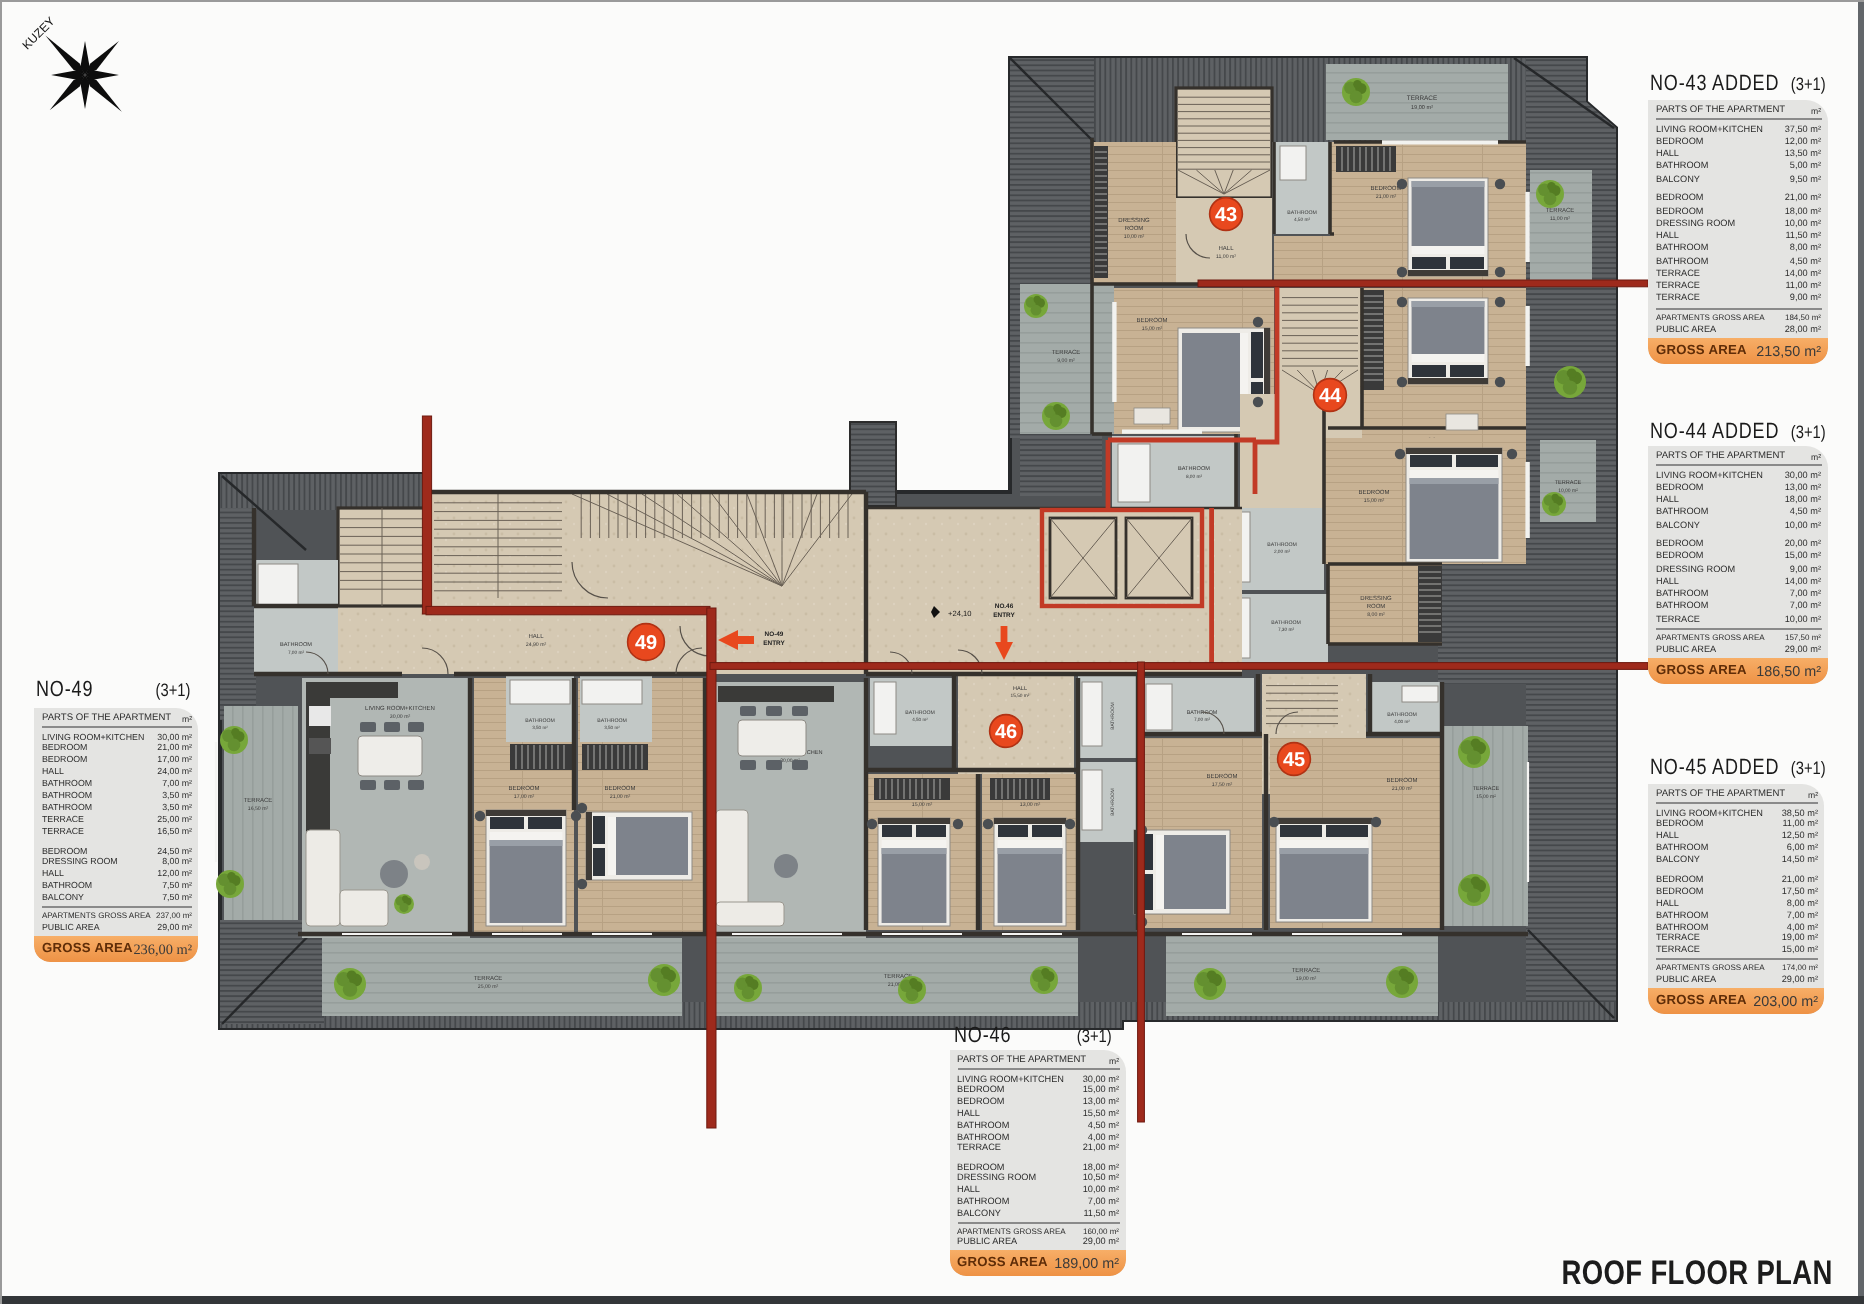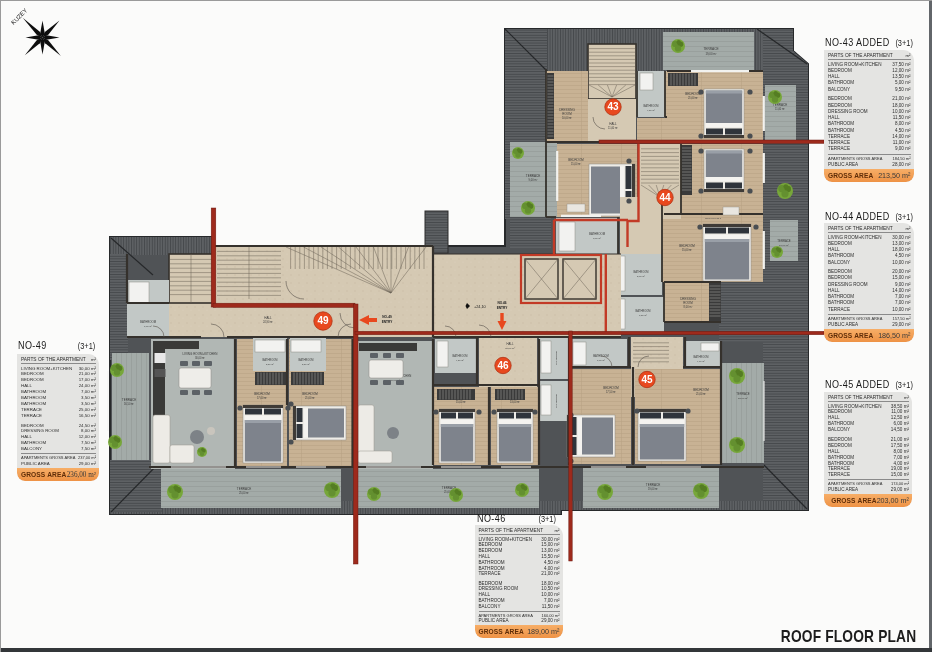--- a/index.html
+++ b/index.html
@@ -1165,21 +1165,21 @@
       </div>
       <div style="border-top:0.8px solid #8a8a8a;margin:1px 0 1px 0"></div>
       <div style="display:flex;justify-content:space-between;height:5.98px;line-height:5.98px;white-space:nowrap;font-size:4.0px;">
         <span>APARTMENTS GROSS AREA</span>
         <span>174,00&nbsp;m²</span>
       </div>
       <div style="display:flex;justify-content:space-between;height:5.98px;line-height:5.98px;white-space:nowrap;">
         <span>PUBLIC AREA</span>
         <span>29,00&nbsp;m²</span>
       </div>
-      <div style="position:absolute;left:0;right:0;bottom:0;height:13px;background:linear-gradient(#f7ae67,#ee9245);border-radius:0 0 8px 8px;display:flex;align-items:center;justify-content:flex-end;padding:0 3px 0 4px;white-space:nowrap;">
+      <div style="position:absolute;left:0;right:0;bottom:0;height:13px;background:linear-gradient(#f7ae67,#ee9245);border-radius:0 0 8px 8px;display:flex;align-items:center;justify-content:space-between;padding:0 3px 0 4px;white-space:nowrap;">
         <span style="font-size:6.6px;font-weight:bold;color:#5f2d08;letter-spacing:0.1px;">GROSS&nbsp;AREA</span>
         <span style="font-size:7.2px;color:#3a3a3a;">203,00&nbsp;m²</span>
       </div>
     </div><div style="position:absolute;left:476px;top:511px;font-size:11px;letter-spacing:0.5px;color:#1a1a1a;white-space:nowrap;transform:scaleX(0.82);transform-origin:0 50%;">NO-46<span style="font-size:9px;letter-spacing:0px;padding-left:40px;">(3+1)</span></div><div style="position:absolute;left:473.5px;top:524px;width:88px;height:113px;background:#e4e4e2;border-radius:0 11px 8px 8px;padding:3px 3px 0 4px;font-size:4.6px;color:#2d2d2d;overflow:hidden;">
       <div style="display:flex;justify-content:space-between;border-bottom:0.8px solid #8a8a8a;height:7px;line-height:6px;margin-bottom:1.5px;white-space:nowrap;">
         <span style="font-size:4.8px;">PARTS OF THE APARTMENT</span>
         <span style="font-size:4.3px;">m²</span>
       </div>
       <div style="display:flex;justify-content:space-between;height:5.84px;line-height:5.84px;white-space:nowrap;">
         <span>LIVING ROOM+KITCHEN</span>

